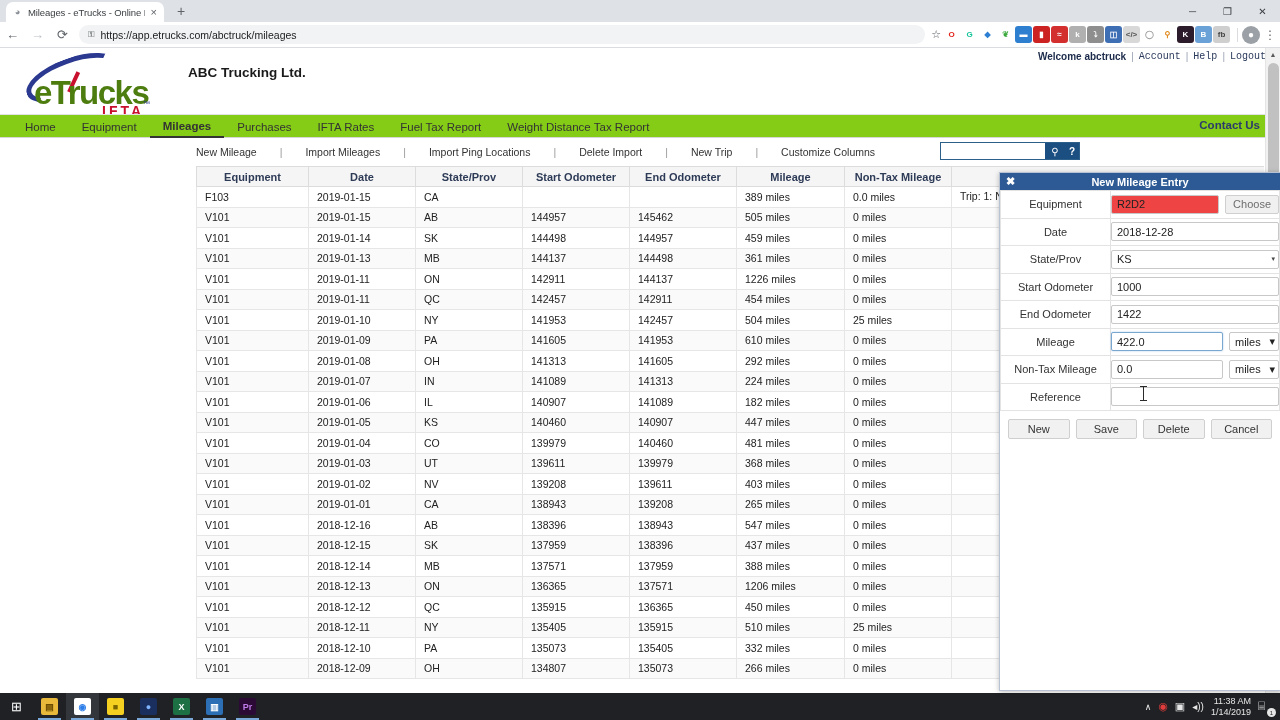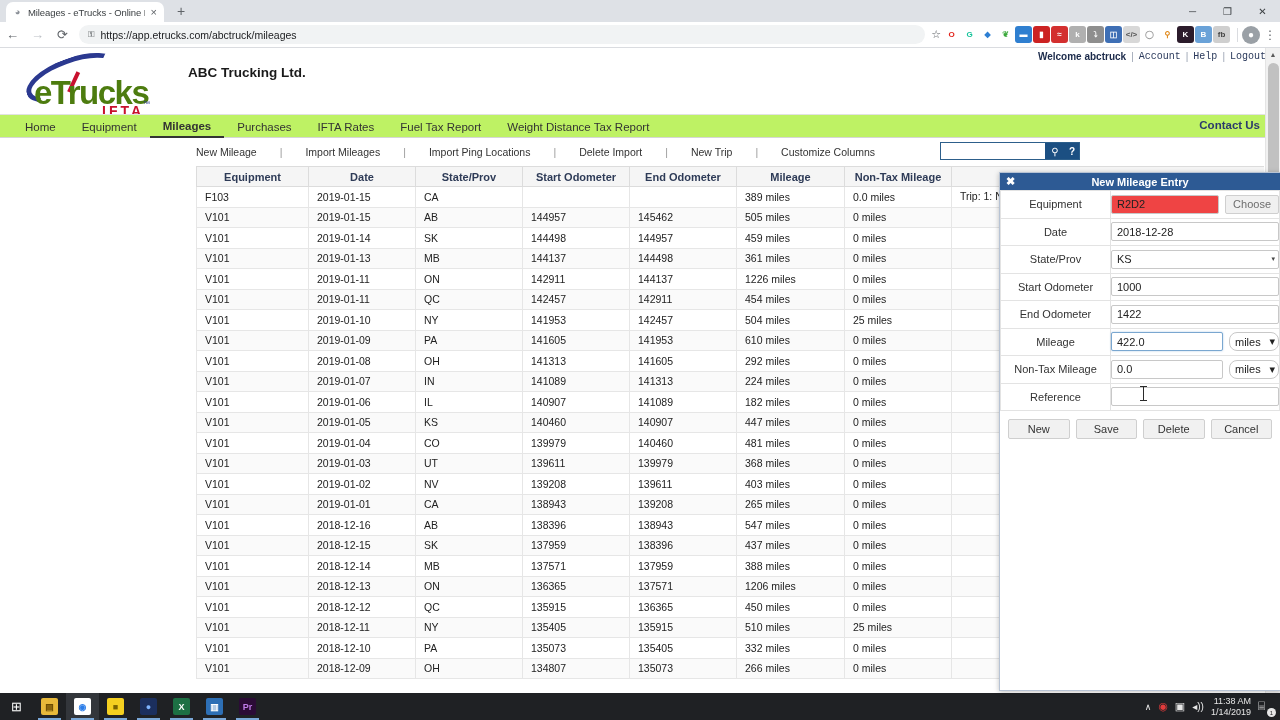--- a/index.html
+++ b/index.html
@@ -107,21 +107,21 @@
     position: absolute; left: 84px; top: 47px; font-size: 14px; font-weight: bold;
     color: #c8102e; letter-spacing: 3px;
   }
   .company-name {
     position: absolute; left: 188px; top: 17px; font-size: 13.5px;
     font-weight: bold; color: #1a1a1a;
   }
 
   .mainnav {
     position: absolute; top: 66px; left: 0; width: 1280px; height: 24px;
-    background: #bef264; border-top: 1px solid #e2e2e2; border-bottom: 1px solid #d6d6d6;
+    background: #84cc16; border-top: 1px solid #e2e2e2; border-bottom: 1px solid #d6d6d6;
   }
   .mainnav-inner { display: flex; align-items: center; height: 24px; padding-left: 12px; gap: 0; }
   .navitem {
     font-size: 11.5px; color: #333; padding: 4px 13px; cursor: pointer; white-space: nowrap;
   }
   .navitem.active { font-weight: bold; border-bottom: 2px solid #333; }
   .contact-us {
     position: absolute; right: 20px; top: 4px; font-size: 11.5px;
     font-weight: bold; color: #2b3a6b; cursor: pointer;
   }
@@ -224,21 +224,21 @@
     font-size: 11px; color: #222; padding: 0 3px 0 5px; width: 100%;
     display: flex; align-items: center; justify-content: space-between; cursor: pointer;
   }
   .m-select .caret { font-size: 7px; color: #444; }
   .m-btn-choose {
     height: 19px; min-width: 50px; border: 1px solid #cfcfcf; border-radius: 2px;
     background: #f0f0f0; font-size: 11px; color: #6e6e6e; cursor: pointer;
     display: flex; align-items: center; justify-content: center; padding: 0 7px;
   }
   .unit-select {
-    height: 19px; width: 50px; flex: 0 0 50px; border: 1px solid #c8c8c8; border-radius: 8px;
+    height: 19px; width: 50px; flex: 0 0 50px; border: 1px solid #c8c8c8; border-radius: 2px;
     background: #fff; font-size: 11px; color: #222; padding: 0 3px 0 5px;
     display: flex; align-items: center; justify-content: space-between; cursor: pointer;
   }
   .caret-input { flex: 1; min-width: 0; }
   .modal-btns {
     display: flex; justify-content: space-around; align-items: center;
     padding: 8px 8px; gap: 6px;
   }
   .mbtn {
     flex: 1; height: 20px; border: 1px solid #cfcfcf; border-radius: 2px; background: #f1f1f1;

